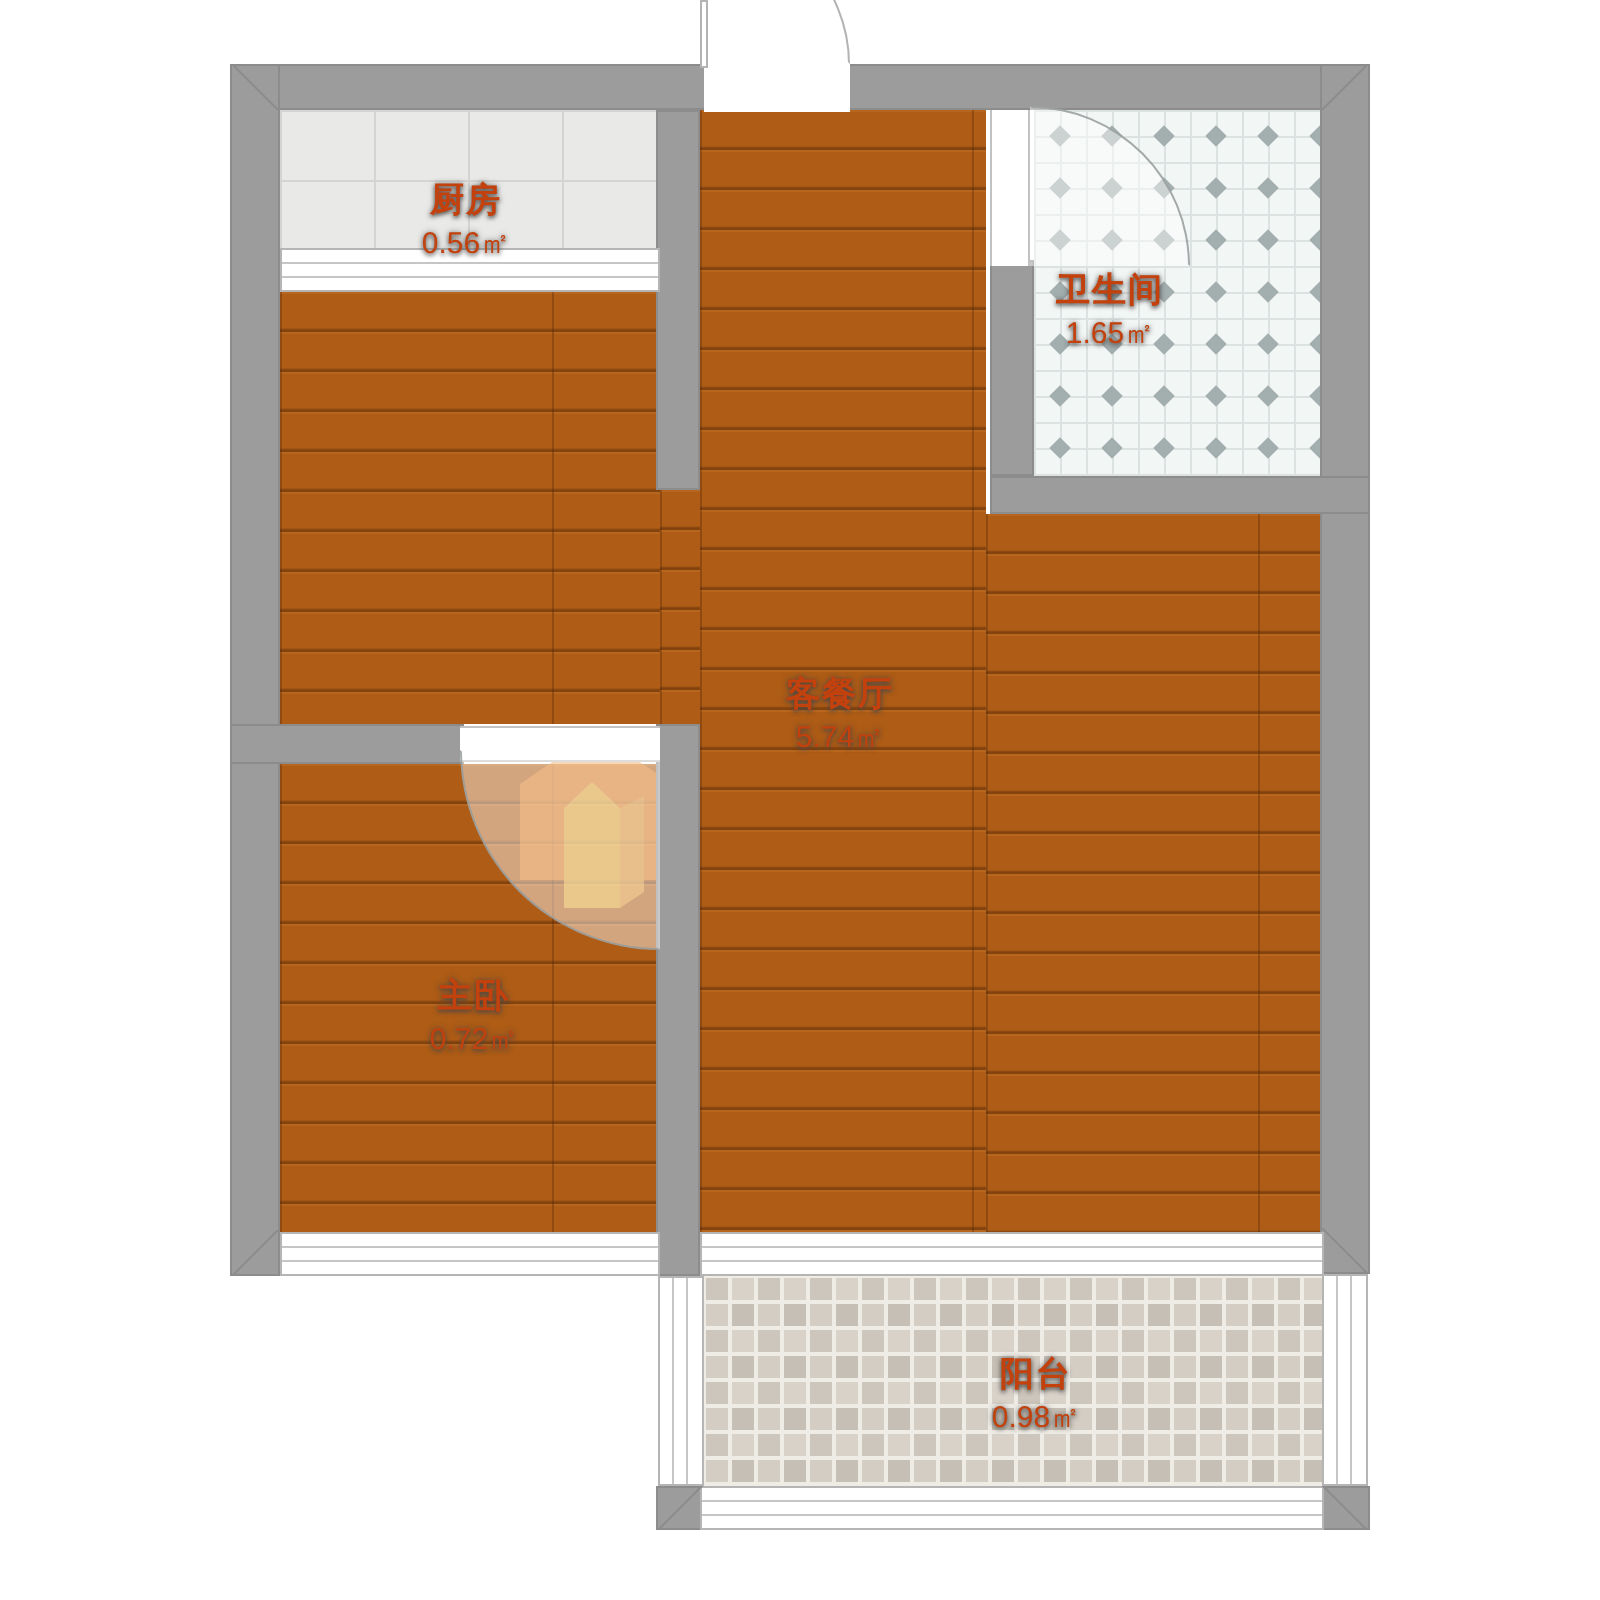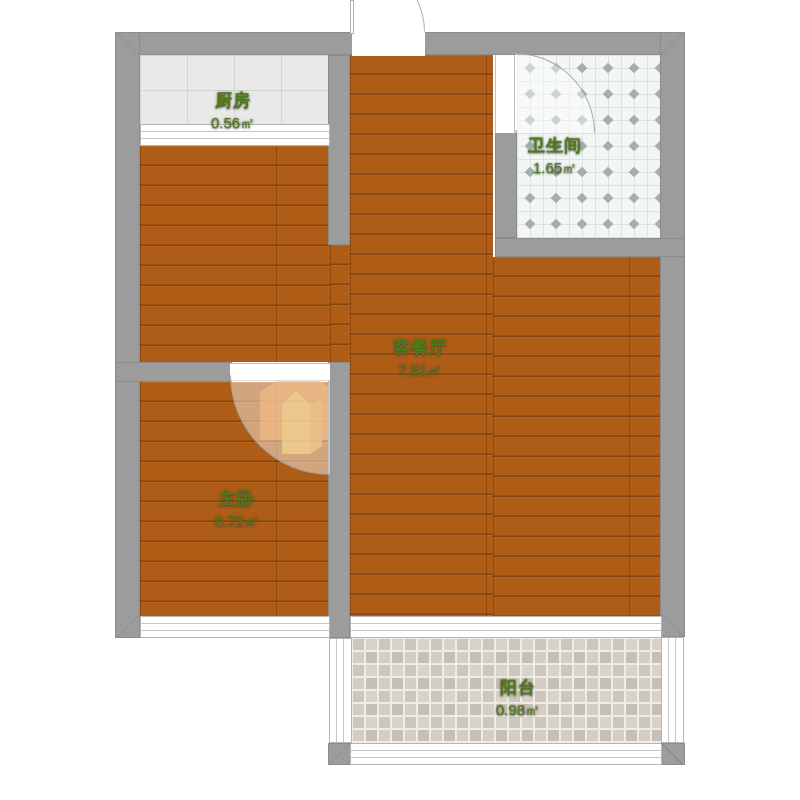--- a/index.html
+++ b/index.html
@@ -33,21 +33,21 @@
   .disc.tr{border-radius:0 100% 0 0;border-top-color:rgba(150,155,155,.85);border-right-color:rgba(150,155,155,.85);}
   .disc.bl{border-radius:0 0 0 100%;border-bottom-color:rgba(150,155,155,.85);border-left-color:rgba(150,155,155,.85);}
   .arcline{z-index:6;background:transparent;box-sizing:border-box;border:1px solid transparent;
            border-radius:0 100% 0 0;border-top-color:#b3b3b3;border-right-color:#b3b3b3;}
 
   
   .bevA{z-index:5;background:linear-gradient(45deg, rgba(0,0,0,0) calc(50% - .7px), #8d8d8d calc(50% - .7px) calc(50% + .7px), rgba(0,0,0,0) calc(50% + .7px));}
   .bevB{z-index:5;background:linear-gradient(135deg, rgba(0,0,0,0) calc(50% - .7px), #8d8d8d calc(50% - .7px) calc(50% + .7px), rgba(0,0,0,0) calc(50% + .7px));}
 
   
-  .roomLabel{z-index:7;transform:translate(-50%,-50%);text-align:center;color:#4d7c0f;white-space:nowrap;
+  .roomLabel{z-index:7;transform:translate(-50%,-50%);text-align:center;color:#c2410c;white-space:nowrap;
              text-shadow:0 1px 2px rgba(70,70,70,.85), 0 0 3px rgba(70,70,70,.6);}
   .roomLabel .nm{font-size:17px;font-weight:bold;letter-spacing:1px;line-height:1.45;}
   .roomLabel .ar{font-size:15px;line-height:1.2;}
 
   
   .wmLogo{z-index:2;opacity:.6;}
   .wmCn{z-index:2;font-size:34px;font-weight:bold;letter-spacing:11px;color:rgba(150,72,25,.34);white-space:nowrap;}
   .wmEn{z-index:2;font-size:20px;font-weight:bold;letter-spacing:3px;color:rgba(125,125,130,.38);white-space:nowrap;}
 </style>
 </head>
@@ -132,21 +132,21 @@
   <div class="abs roomLabel" style="left:233px;top:110px">
     <div class="nm">厨房</div>
     <div class="ar">0.56㎡</div>
   </div>
   <div class="abs roomLabel" style="left:555px;top:155px">
     <div class="nm">卫生间</div>
     <div class="ar">1.65㎡</div>
   </div>
   <div class="abs roomLabel" style="left:420px;top:357px">
     <div class="nm">客餐厅</div>
-    <div class="ar">7.51㎡</div>
+    <div class="ar">5.74㎡</div>
   </div>
   <div class="abs roomLabel" style="left:237px;top:508px">
     <div class="nm">主卧</div>
     <div class="ar">0.72㎡</div>
   </div>
   <div class="abs roomLabel" style="left:518px;top:697px">
     <div class="nm">阳台</div>
     <div class="ar">0.98㎡</div>
   </div>
 

